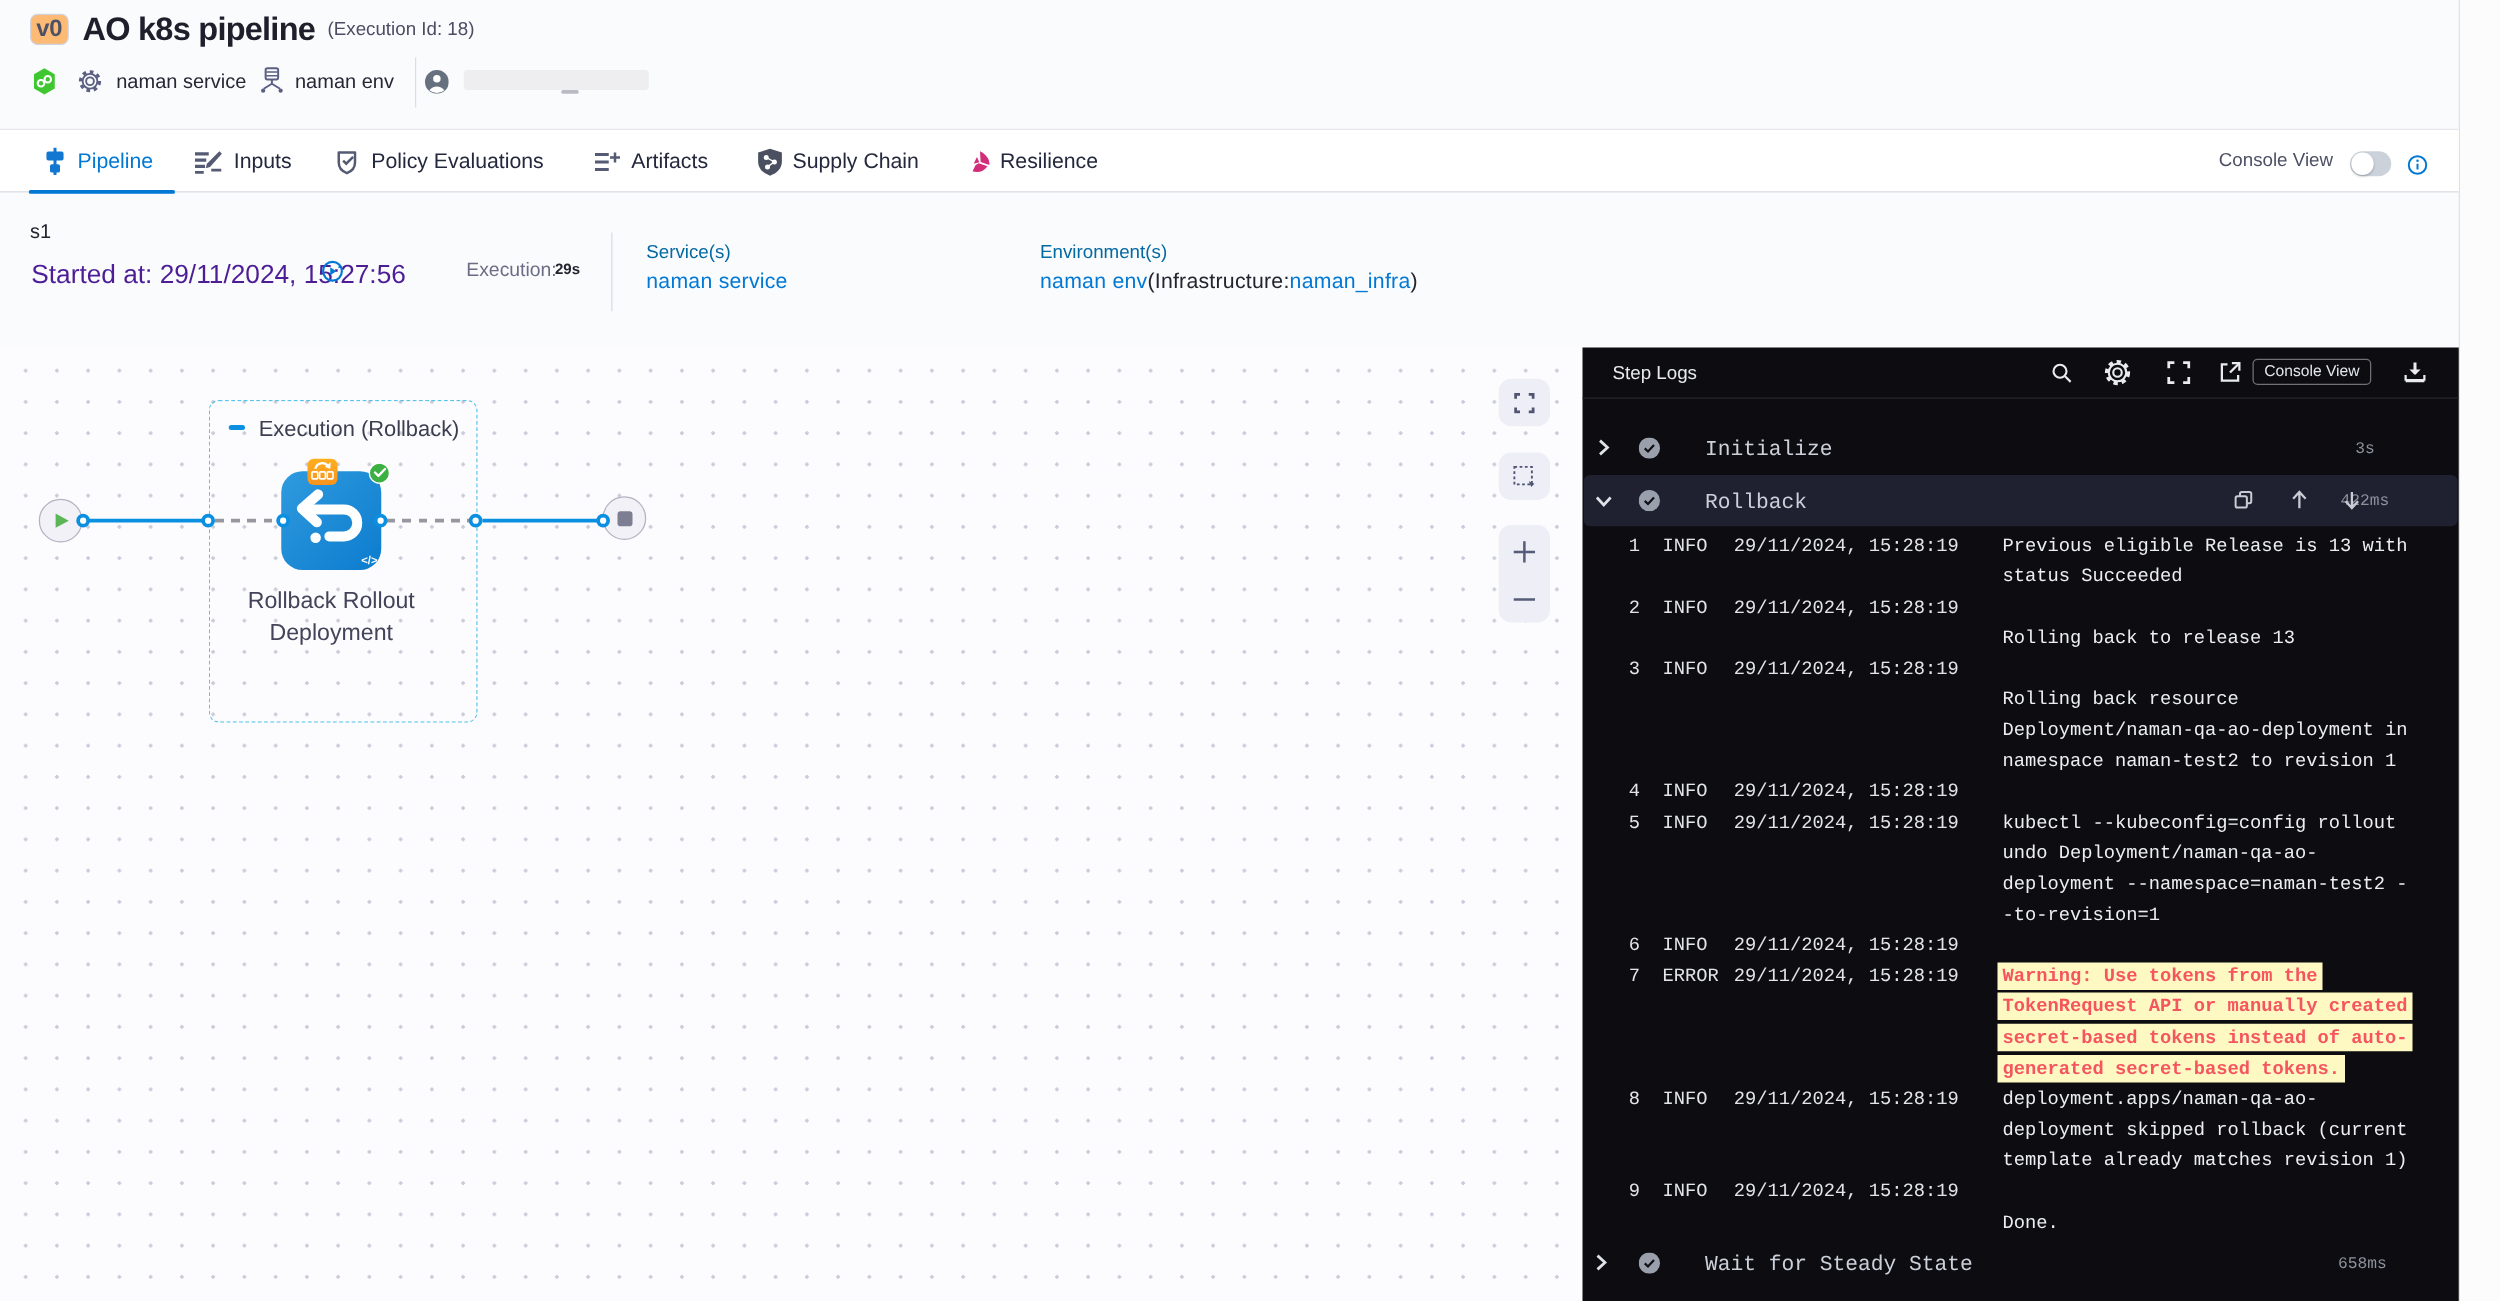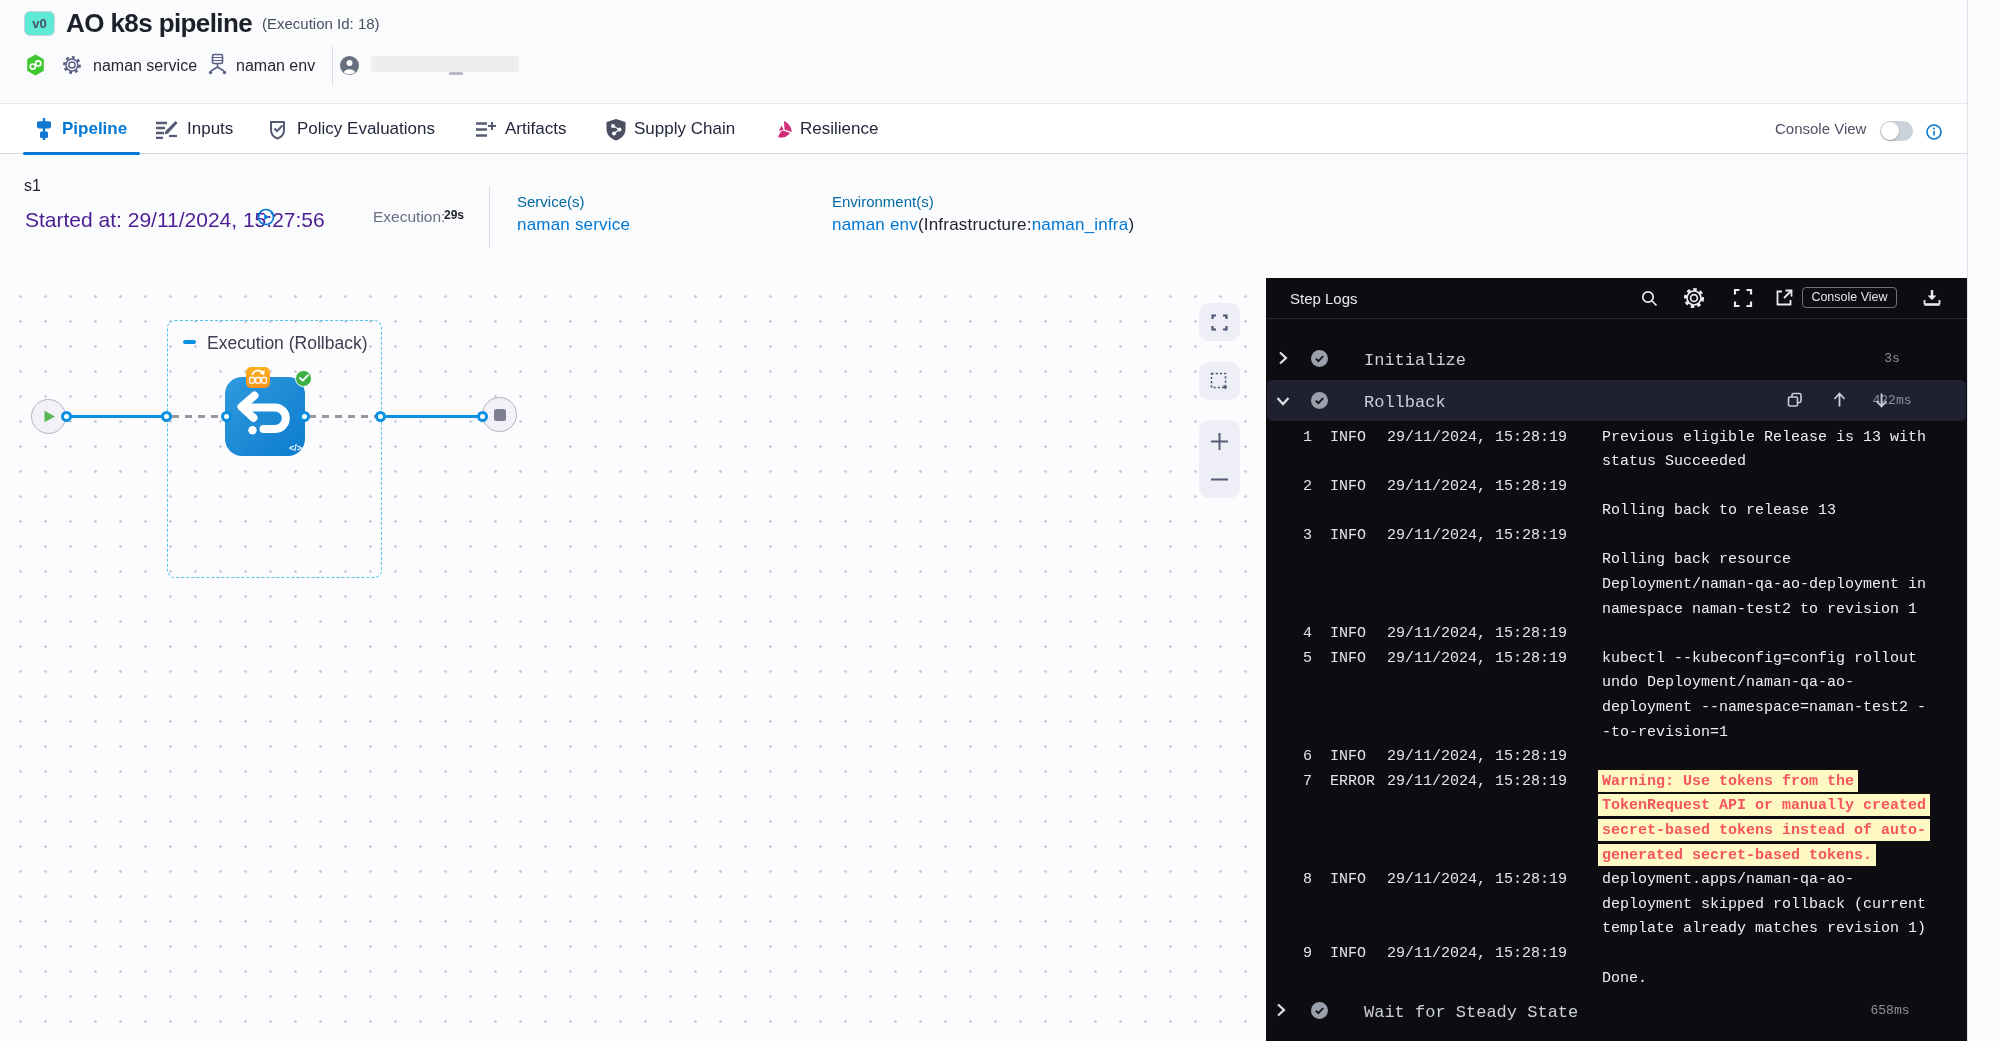--- a/index.html
+++ b/index.html
@@ -1,32 +1,32 @@
 <!DOCTYPE html>
 <html><head>
 <meta charset="utf-8">
 <style>
 *{margin:0;padding:0;box-sizing:border-box}
 html,body{width:2000px;height:1041px;overflow:hidden;background:#fafbfd;font-family:"Liberation Sans",sans-serif;position:relative}
 .abs{position:absolute}
 
 .rail{left:1967px;top:0;width:33px;height:1041px;background:#fcfcfd;border-left:1px solid #dfe0e8}
 
-.v0{left:24px;top:11px;width:31px;height:25px;border:1px solid #d0d2dd;border-radius:6px;background:#5eead4;color:#4d5166;font-size:13px;font-weight:bold;text-align:center;line-height:23px}
+.v0{left:24px;top:11px;width:31px;height:25px;border:1px solid #d0d2dd;border-radius:6px;background:#fdba74;color:#4d5166;font-size:19px;font-weight:bold;text-align:center;line-height:23px}
 .title{left:66px;top:8px;font-size:26px;font-weight:bold;color:#1d1f2b;letter-spacing:-0.6px}
 .execid{left:262px;top:15px;font-size:15px;color:#4b4e63}
 .svcname{left:93px;top:57px;font-size:16px;color:#272836}
 .envname{left:236px;top:57px;font-size:16px;color:#272836}
 .hdiv{left:332px;top:46px;width:1px;height:40px;background:#dcdde5}
 .blob{left:371px;top:56px;width:148px;height:16px;background:#eeeef1;border-radius:3px}
 .blob2{left:449px;top:72px;width:14px;height:3px;background:#b9bac4;border-radius:2px}
 
 .tabbar{left:0;top:103px;width:1967px;height:51px;background:#fff;border-top:1px solid #e7e7ed;border-bottom:1px solid #d9dae2}
 .tab{position:absolute;top:0;height:100%;font-size:17px;color:#23283c;display:flex;align-items:center}
-.tab.active{color:#0278d5;font-weight:bold}
+.tab.active{color:#0278d5;font-weight:normal}
 .underline{left:23px;top:47.5px;width:117px;height:3.5px;background:#0278d5;border-radius:2px;position:absolute}
 .cvtext{position:absolute;left:1775px;top:16px;font-size:15px;color:#4d5064}
 .toggle{position:absolute;left:1880px;top:16.5px;width:33px;height:20px;border-radius:10px;background:#ccd2da}
 .knob{position:absolute;left:1px;top:1px;width:18px;height:18px;border-radius:50%;background:#fff;box-shadow:0 1px 2px rgba(0,0,0,.25)}
 
 .s1{left:24px;top:177px;font-size:16px;font-weight:normal;color:#22242f}
 .started{left:25px;top:208px;font-size:21px;color:#4c1d95}
 .durlab{left:373px;top:208px;font-size:15.5px;color:#6b6d85}
 .durval{left:444px;top:208px;font-size:12px;color:#22242f;font-weight:bold}
 .sdiv{left:489px;top:186px;width:1px;height:63px;background:#dadbe3}
@@ -185,20 +185,21 @@
     <path d="M6.2 8 A5.8 5.8 0 0 1 16.6 6" stroke="#fff" stroke-width="1.8" fill="none"></path>
     <path d="M18.6 2.8 L18.2 8.2 L13.8 6.4 Z" fill="#fff"></path>
     <rect x="3.6" y="10.5" width="4.6" height="5.6" rx="0.8" stroke="#fff" stroke-width="1.3" fill="none"></rect>
     <rect x="9.7" y="10.5" width="4.6" height="5.6" rx="0.8" stroke="#fff" stroke-width="1.3" fill="none"></rect>
     <rect x="15.8" y="10.5" width="4.6" height="5.6" rx="0.8" stroke="#fff" stroke-width="1.3" fill="none"></rect>
   </svg>
   <div class="abs gcheck"></div>
   <svg class="abs" style="left:298px;top:96px" width="12" height="10" viewBox="0 0 12 10">
       <path d="M2 5 L4.7 7.7 L10 2.2" stroke="#fff" stroke-width="1.9" fill="none" stroke-linecap="round" stroke-linejoin="round"></path>
     </svg>
+  <div class="abs steplabel">Rollback Rollout Deployment</div>
   <div class="ring" style="left:61px;top:133.5px"></div>
   <div class="ring" style="left:161px;top:133.5px"></div>
   <div class="ring" style="left:220.5px;top:133.5px"></div>
   <div class="ring" style="left:298.5px;top:133.5px"></div>
   <div class="ring" style="left:375px;top:133.5px"></div>
   <div class="ring" style="left:476.5px;top:133.5px"></div>
   <div class="zbtn" style="top:26px;height:38px">
       <svg width="17" height="17" viewBox="0 0 17 17">
         <path d="M1.5 5 V1.5 H5 M12 1.5 H15.5 V5 M15.5 12 V15.5 H12 M5 15.5 H1.5 V12" stroke="#4e5471" stroke-width="2.2" fill="none"></path>
       </svg>

